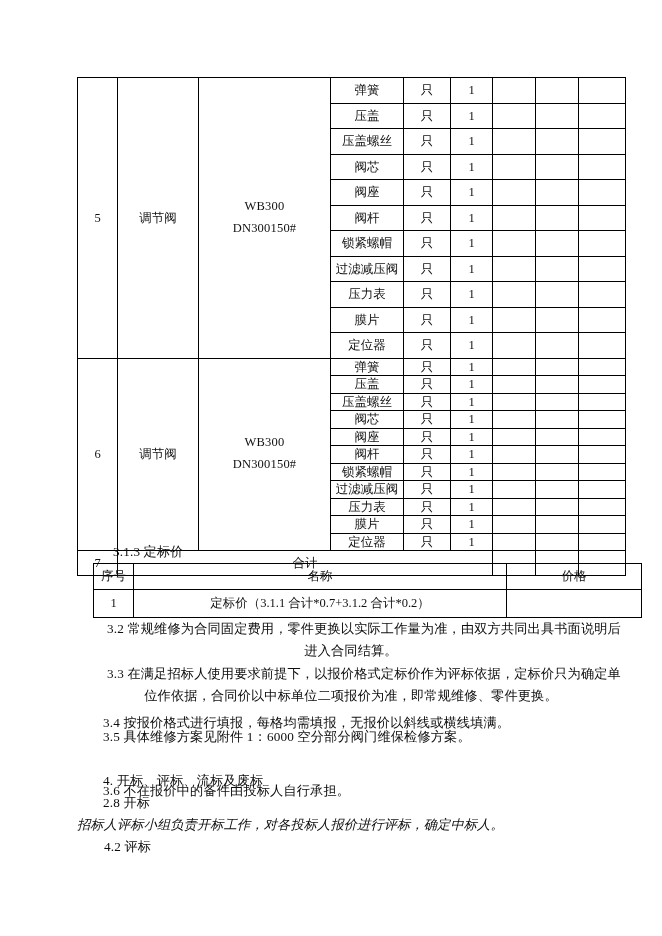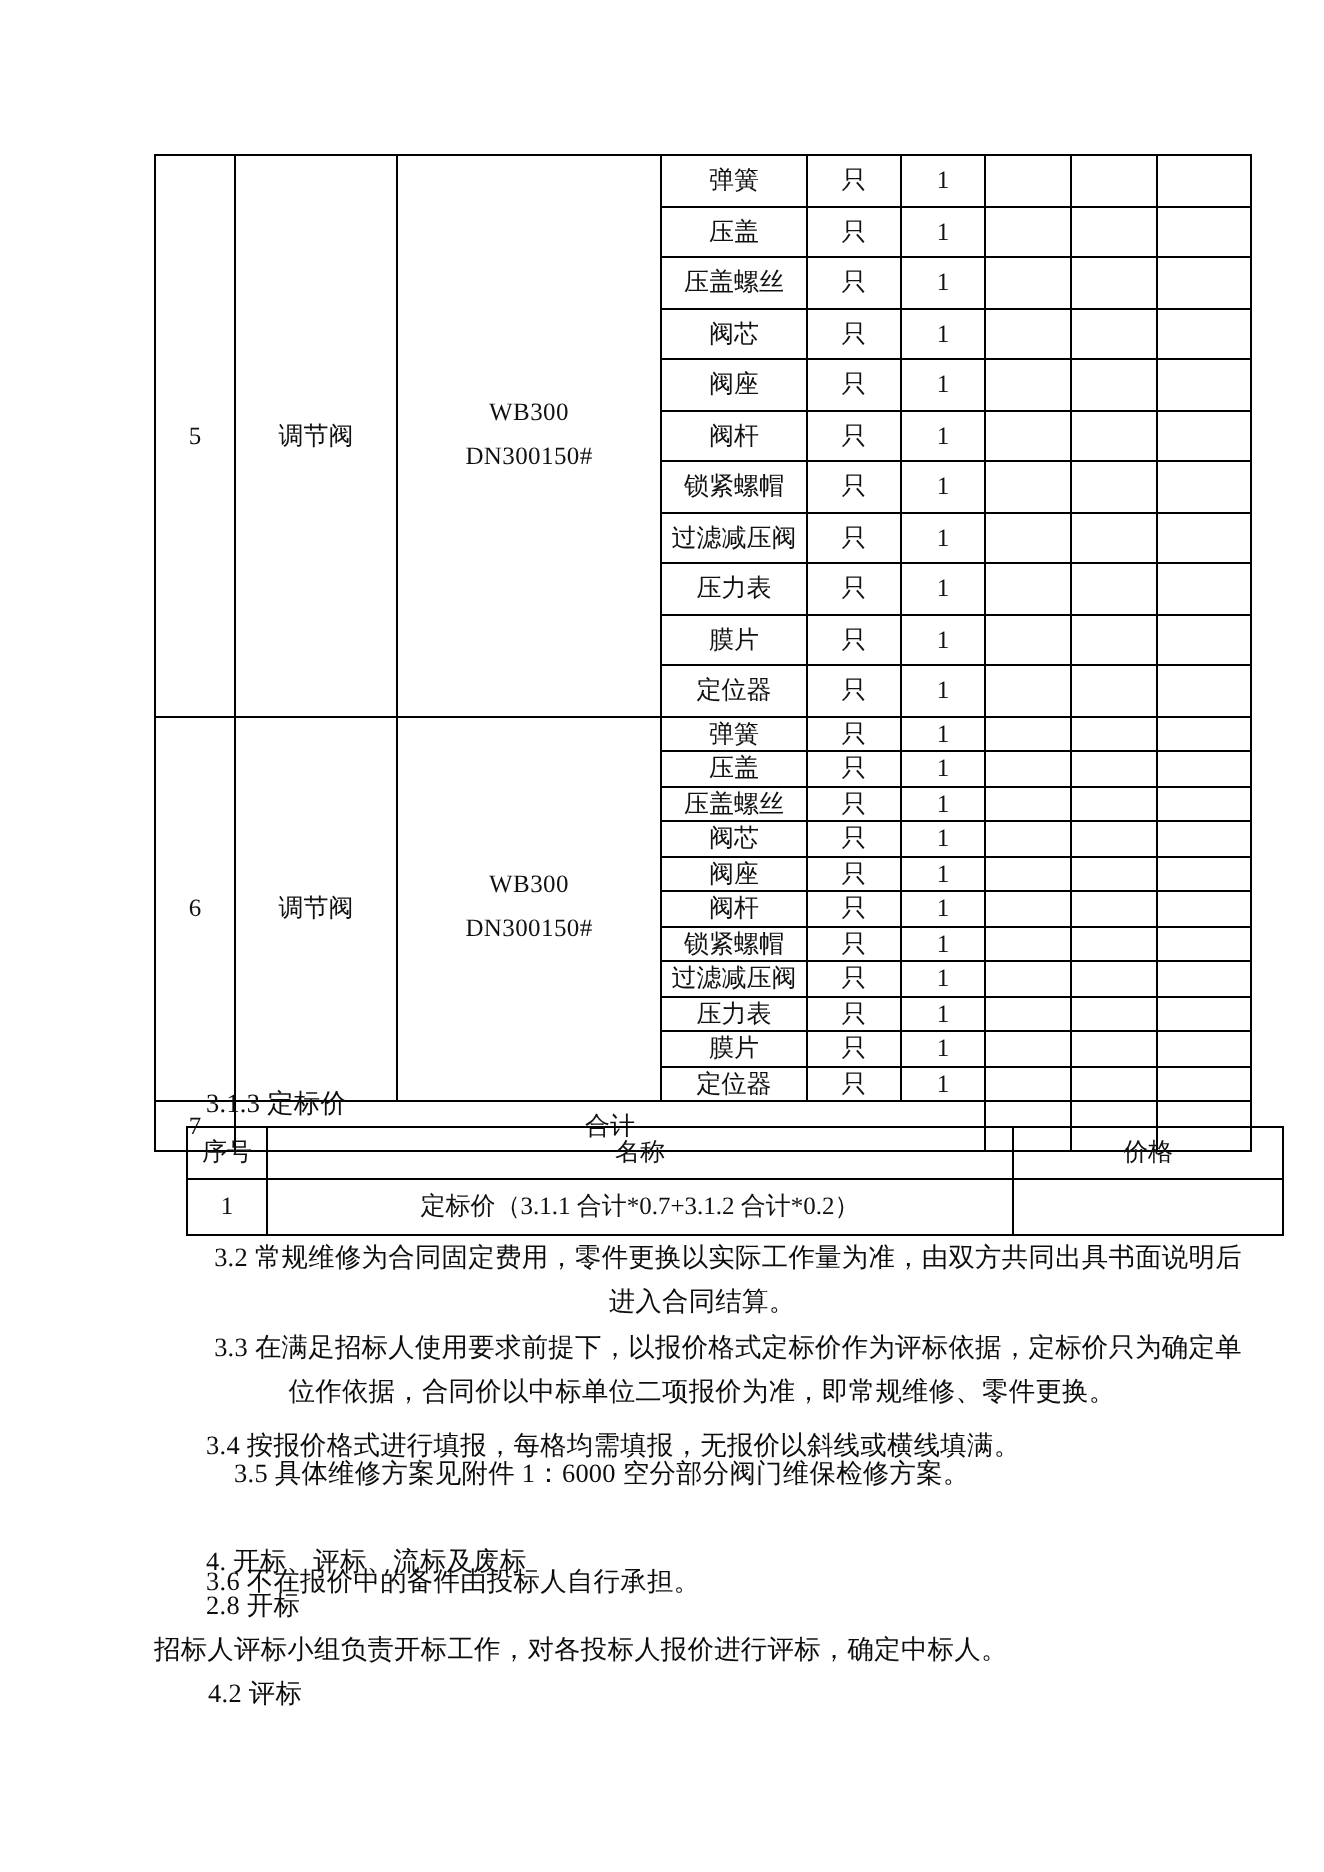--- a/index.html
+++ b/index.html
@@ -311,21 +311,21 @@
         <tr class="row-total">
           <td>7</td>
           <td colspan="5">合计</td>
           <td></td>
           <td></td>
           <td></td>
         </tr>
       </tbody>
   </table>
 
-  <div class="para" style="left:103px; top:545px;">3.1.3 定标价</div>
+  <div class="para" style="left:113px; top:545px;">3.1.3 定标价</div>
 
   <table class="doc-table tbl-price">
     <colgroup>
       <col class="p-no">
         <col class="p-name">
         <col class="p-cost">
     </colgroup>
     <tbody id="price-body">
         <tr class="price-head">
           <td>序号</td>
@@ -337,21 +337,21 @@
           <td>定标价（3.1.1 合计*0.7+3.1.2 合计*0.2）</td>
           <td></td>
         </tr>
       </tbody>
   </table>
 
   <div id="paragraph-stack">
       <div class="para wrap indent2" style="left: 77px; top: 618px;">3.2 常规维修为合同固定费用，零件更换以实际工作量为准，由双方共同出具书面说明后进入合同结算。</div>
       <div class="para wrap indent2" style="left: 77px; top: 663px;">3.3 在满足招标人使用要求前提下，以报价格式定标价作为评标依据，定标价只为确定单位作依据，合同价以中标单位二项报价为准，即常规维修、零件更换。</div>
       <div class="para" style="left: 103px; top: 716px;">3.4 按报价格式进行填报，每格均需填报，无报价以斜线或横线填满。</div>
-      <div class="para" style="left: 117px; top: 730px; text-align: right;">3.5 具体维修方案见附件 1：6000 空分部分阀门维保检修方案。</div>
+      <div class="para" style="left: 103px; top: 730px; text-align: right;">3.5 具体维修方案见附件 1：6000 空分部分阀门维保检修方案。</div>
       <div class="para" style="left: 103px; top: 752px; margin-top: 32px;">3.6 不在报价中的备件由投标人自行承担。</div>
       <div class="para" style="left: 103px; top: 774px; text-align: right;">4. 开标、评标、流标及废标</div>
       <div class="para" style="left: 103px; top: 796px;">2.8 开标</div>
-      <div class="para" style="left: 77px; top: 818px;">招标人评标小组负责开标工作，对各投标人报价进行评标，确定中标人。</div>
+      <div class="para" style="left: 77px; top: 818px; font-style: italic;">招标人评标小组负责开标工作，对各投标人报价进行评标，确定中标人。</div>
       <div class="para" style="left: 104px; top: 840px;">4.2 评标</div>
     </div>
 
 </div>
 
 </body></html>

